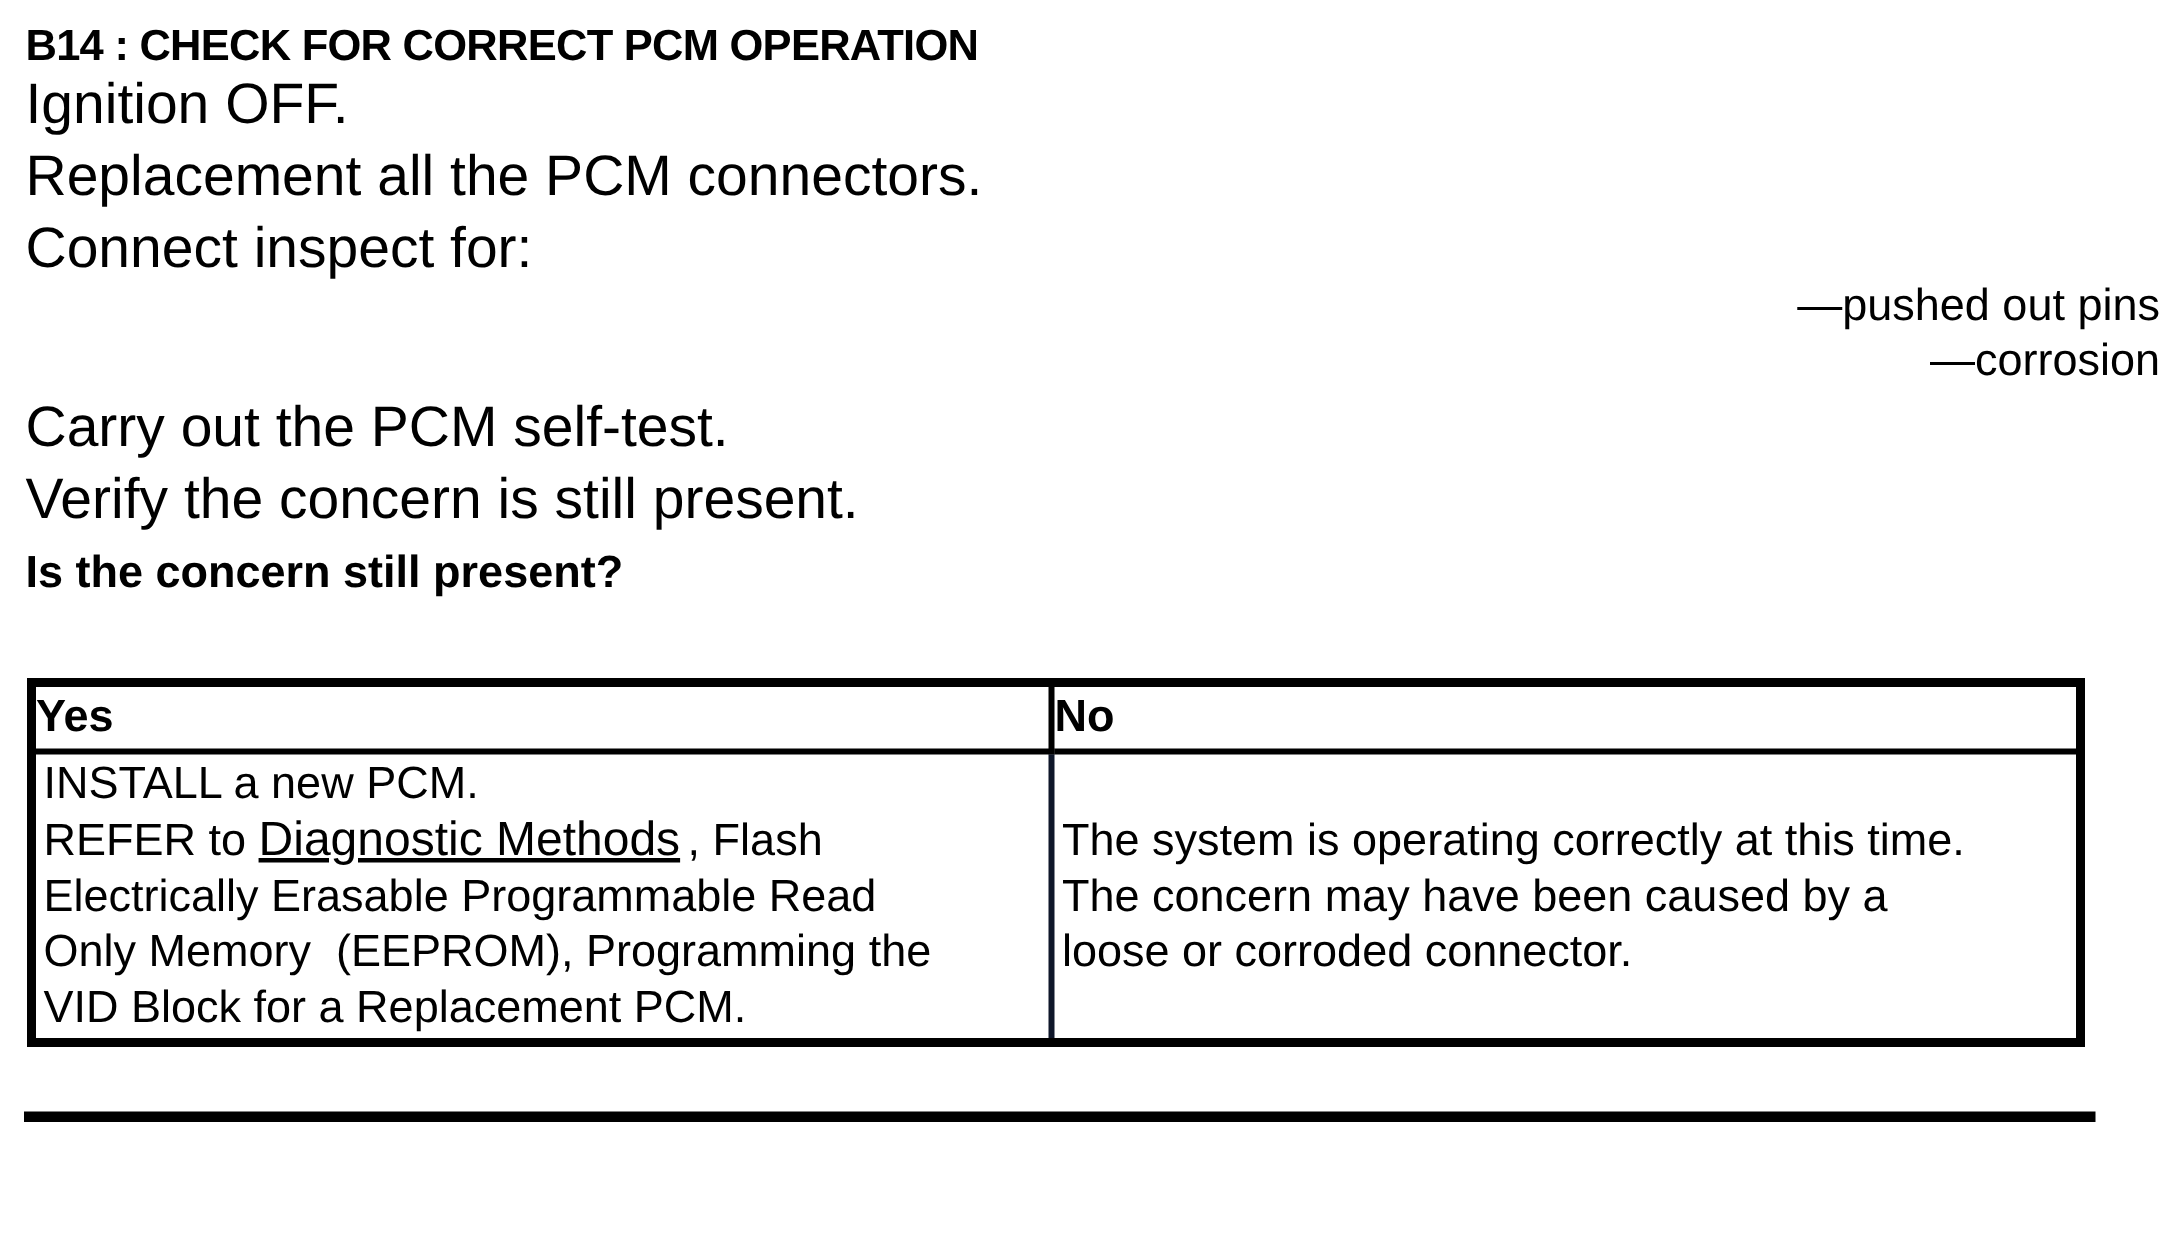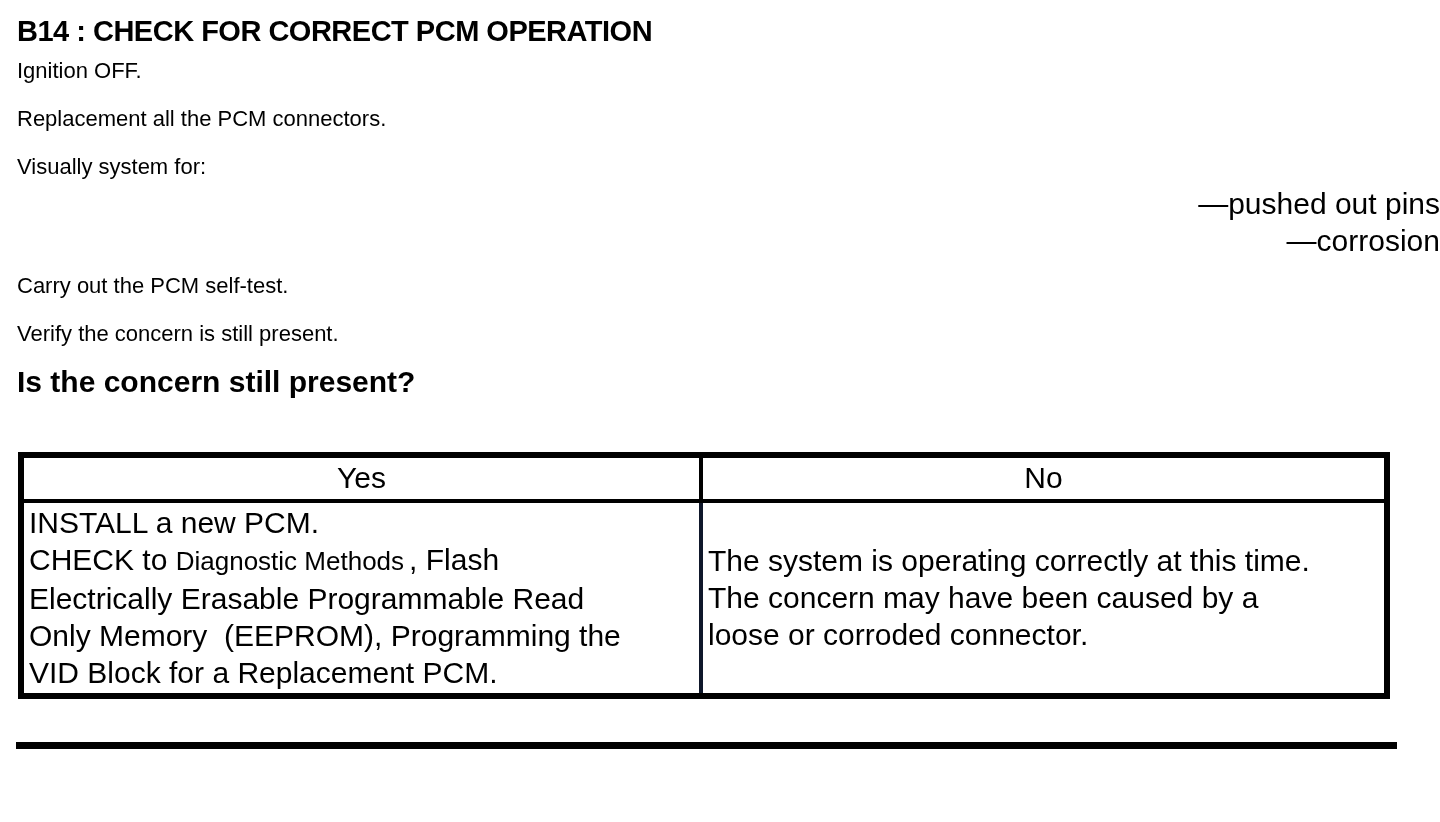--- a/index.html
+++ b/index.html
@@ -14,21 +14,21 @@
   .heading {
     font-size: 29px;
     font-weight: bold;
     letter-spacing: -0.5px;
     line-height: 38px;
     margin-bottom: 2px;
     white-space: nowrap;
   }
 
   .step {
-    font-size: 22px;
+    font-size: 38px;
     line-height: 37px;
     margin: 0 12px 11px 0;
     white-space: nowrap;
   }
   .step.no-gap { margin-bottom: 0; }
   .subitem {
     font-size: 30px;
     line-height: 37px;
     margin: 0;
     padding-left: 33px;
@@ -48,59 +48,60 @@
   table.results {
     border-collapse: collapse;
     table-layout: fixed;
     width: 1366px;
     margin: 52px 0 0 1px;
     border: 6px solid #000;
   }
   table.results th {
     border: 4px solid #000;
     font-size: 30px;
-    font-weight: normal;
-    text-align: center;
+    font-weight: bold;
+    text-align: left;
     padding: 2px 0 3px 0;
     line-height: 36px;
   }
   table.results td {
     border: 4px solid #0f172a;
     font-size: 30px;
     line-height: 37px;
     padding: 1px 4px 2px 5px;
     margin-left: 22px;
   }
   td.yes-cell { vertical-align: top; }
   td.no-cell  { vertical-align: middle; }
   .cell-line { white-space: nowrap; }
   .ref-link {
-    font-size: 26px;
+    font-size: 32px;
     margin-right: 5px;
+    text-decoration: underline;
   }
 
   .bottom-rule {
     width: 1381px;
     height: 7px;
     background: #000;
     margin: 43px 0 0 -1px;
   }
 </style>
 </head>
 <body>
 
 <div class="page">
 
   <div class="heading">B14 : CHECK FOR CORRECT PCM OPERATION</div>
 
   <p class="step">Ignition OFF.</p>
 
   <p class="step">Replacement all the PCM connectors.</p>
 
-  <p class="step no-gap">Visually system for:</p>
+  <p class="step no-gap">Connect inspect for:</p>
 
   <p class="subitem">—pushed out pins</p>
 
   <p class="subitem last">—corrosion</p>
 
 
   <p class="step">Carry out the PCM self-test.</p>
 
   <p class="step">Verify the concern is still present.</p>
 
@@ -115,21 +116,21 @@
       <tr>
         <th>Yes</th>
         <th>No</th>
       </tr>
     </thead>
     <tbody>
       <tr>
         <td class="yes-cell">
           <div class="cell-line">INSTALL a new PCM.</div>
           <div class="cell-line">
-            <span>CHECK to </span><span class="ref-link">Diagnostic Methods</span><span>, Flash</span>
+            <span>REFER to </span><span class="ref-link">Diagnostic Methods</span><span>, Flash</span>
           </div>
           <div class="cell-line">Electrically Erasable Programmable Read</div>
           <div class="cell-line">Only Memory&nbsp; (EEPROM), Programming the</div>
           <div class="cell-line">VID Block for a Replacement PCM.</div>
         </td>
         <td class="no-cell">
           <div class="cell-line">The system is operating correctly at this time.</div>
           <div class="cell-line">The concern may have been caused by a</div>
           <div class="cell-line">loose or corroded connector.</div>
         </td>

